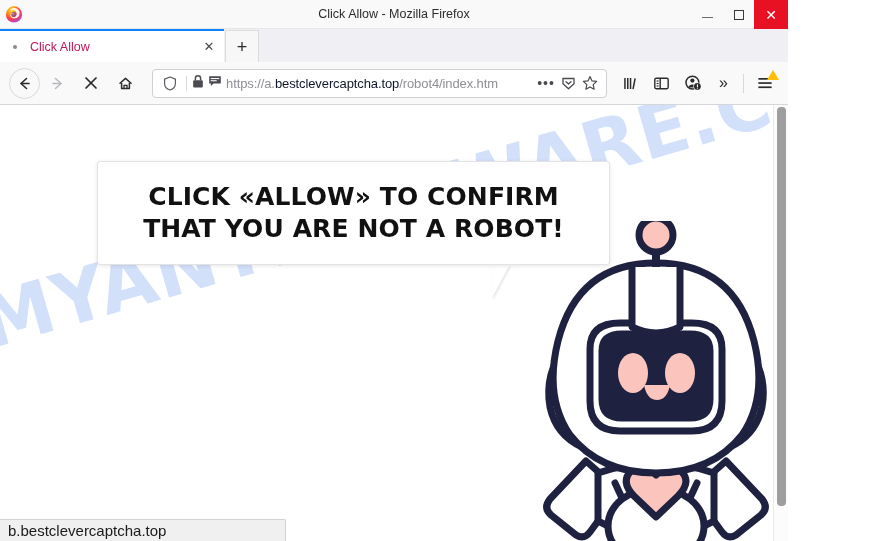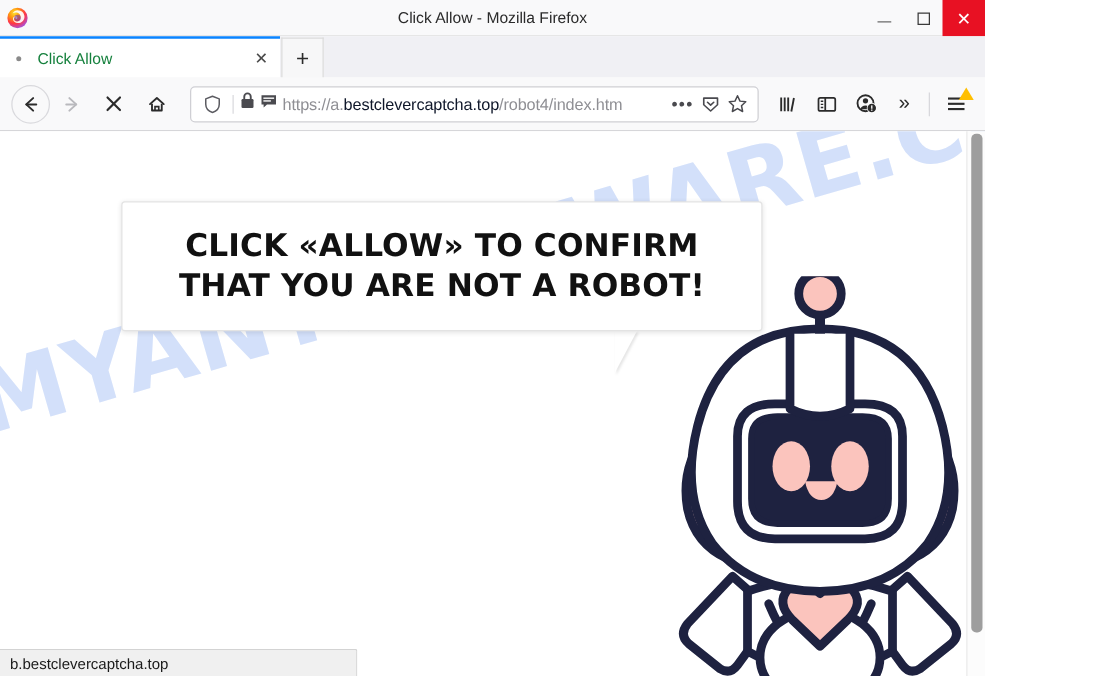--- a/index.html
+++ b/index.html
@@ -120,21 +120,21 @@
   }
   .tab-fav .dot {
     width: 4px;
     height: 4px;
     border-radius: 50%;
     background: #8a8a8a;
   }
   .tab-title {
     flex: 1 1 auto;
     font-size: 12.5px;
-    color: #15803d;
+    color: #be185d;
     margin-left: 8px;
     white-space: nowrap;
     overflow: hidden;
     text-overflow: ellipsis;
   }
   .tab-close {
     flex: 0 0 auto;
     width: 18px;
     height: 18px;
     display: flex;
@@ -372,21 +372,21 @@
     border-left: none;
     border-bottom: none;
     border-top-right-radius: 2px;
     display: flex;
     align-items: center;
     padding: 0 8px;
     box-sizing: border-box;
     z-index: 20;
   }
   .statusbar-text {
-    font-size: 12px;
+    font-size: 15px;
     color: #1a1a1a;
     white-space: nowrap;
   }
 </style>
 </head>
 <body>
 
 <div class="browser-window">
 
   <div class="title-bar">

